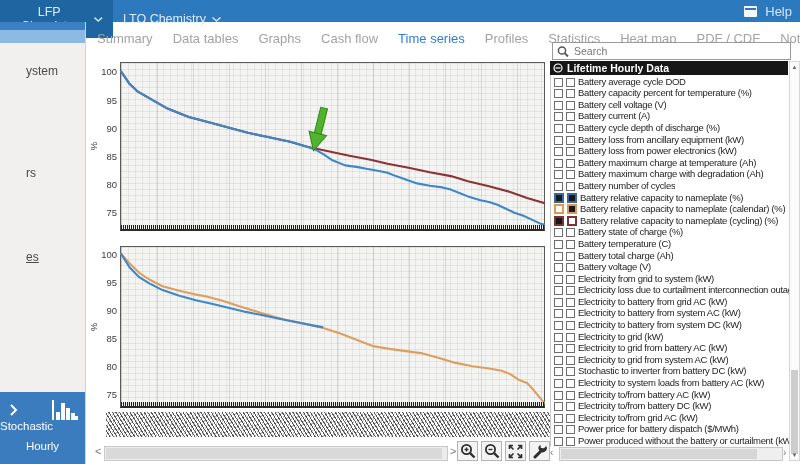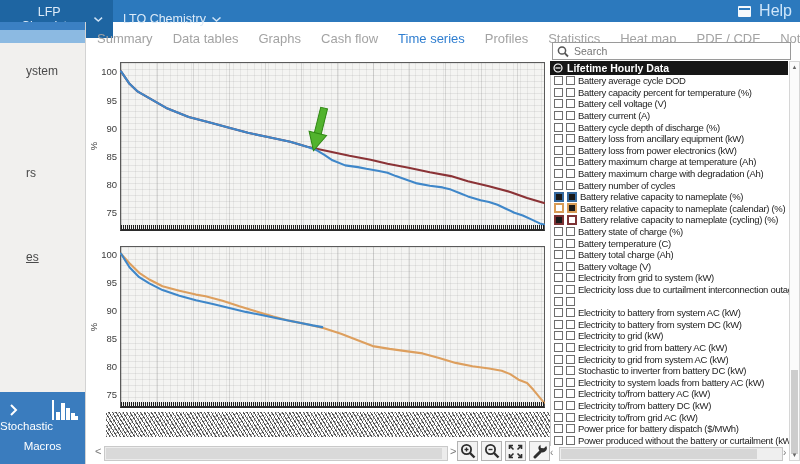--- a/index.html
+++ b/index.html
@@ -3,21 +3,21 @@
 <meta charset="utf-8">
 <style>
   html,body{margin:0;padding:0;}
   body{width:800px;height:464px;position:relative;overflow:hidden;background:#fff;
        font-family:"Liberation Sans",sans-serif;-webkit-font-smoothing:antialiased;}
   
   .titlebar{position:absolute;left:0;top:0;width:800px;height:22px;background:#2c79bd;color:#ddebf8;}
   .proj{position:absolute;top:0;height:22px;display:flex;align-items:center;gap:6px;
         padding:8px 10px;font-size:12.5px;cursor:default;text-align:center;}
   .proj.active{background:#1e65a2;}
-  .help{position:absolute;right:8px;top:0;height:22px;display:flex;align-items:center;gap:8px;font-size:16px;color:#cfe6fa;}
+  .help{position:absolute;right:8px;top:0;height:22px;display:flex;align-items:center;gap:8px;font-size:13px;color:#cfe6fa;}
   .bookicon{width:13px;height:11px;background:#f4f8fc;border-radius:1px;position:relative;}
   .bookicon:after{content:"";position:absolute;left:1px;right:1px;top:2px;height:2px;background:#2c79bd;}
   
   .sidebar{position:absolute;left:0;top:22px;width:85px;height:442px;background:#f1f0ee;}
   .sb-strip1{position:absolute;left:0;top:0;width:100%;height:8px;background:#3b80c3;}
   .sb-strip2{position:absolute;left:0;top:8px;width:100%;height:13px;background:#8cbae2;}
   .sb-label{position:absolute;left:2px;font-size:12px;color:#4a4a4a;white-space:nowrap;margin-left:24px;}
   .sb-footer{position:absolute;left:0;bottom:0;width:85px;height:72px;background:#3a7cbe;color:#fff;}
   .sb-chevron{position:absolute;left:10px;top:12px;}
   .sb-hist{position:absolute;right:6px;top:6px;}
@@ -54,21 +54,21 @@
         display:flex;align-items:center;justify-content:center;box-sizing:border-box;}
   
   .rpanel{position:absolute;left:549px;top:40px;width:251px;height:424px;font-size:9.5px;}
   .searchbox{position:absolute;left:3px;top:2px;width:237px;height:16px;border:1px solid #9a9a9a;
        display:flex;align-items:center;background:#fff;}
   .searchbox input{border:none;outline:none;flex:1;font-size:10.5px;font-family:inherit;color:#333;background:transparent;padding:0;}
   .vheader{position:absolute;left:1px;top:21px;width:238px;height:14px;background:#161616;color:#fff;
        display:flex;align-items:center;gap:4px;padding-left:3px;box-sizing:border-box;
        font-weight:bold;font-size:10.5px;}
   .vlist{position:absolute;left:1px;top:35px;width:238px;height:371px;overflow:hidden;border-left:1px solid #c9c9c9;}
-  .vrow{height:11.6px;display:flex;align-items:center;padding-left:3px;white-space:nowrap;}
+  .vrow{height:11.6px;display:flex;align-items:flex-end;padding-left:3px;white-space:nowrap;}
   .cb{width:7px;height:7px;border:1px solid #6e6e6e;background:#fff;margin-right:3px;flex:0 0 auto;}
   .cb.colored{width:6px;height:6px;border-width:2px;}
   .cb.on{background:#191919;}
   .vlabel{font-size:9.5px;letter-spacing:-0.3px;color:#1d1d1d;overflow:hidden;}
   .vscroll{position:absolute;left:240px;top:21px;width:11px;height:400px;background:#fbfbfb;border:1px solid #d6d6d6;box-sizing:border-box;}
   .vscroll .vthumb{position:absolute;left:1px;width:7px;top:308px;height:84px;background:#cdcdcd;}
   .vsarrow{position:absolute;left:0;width:100%;text-align:center;font-size:6px;color:#666;}
   .hscroll-r{position:absolute;left:10px;top:407px;width:222px;height:12px;background:#efefef;border:1px solid #c6c6c6;}
   .hscroll-r .thumb{position:absolute;left:1px;top:1px;bottom:1px;width:196px;background:#d6d6d6;}
   .rarrow{position:absolute;font-size:10px;color:#7a7a7a;top:407px;}
@@ -107,21 +107,21 @@
       </svg>
     <svg class="sb-hist" width="28" height="24" viewBox="0 0 28 24">
       <rect x="1" y="2" width="2" height="20" fill="#fff"></rect>
       <rect x="5" y="14" width="4" height="8" fill="#fff"></rect>
       <rect x="10" y="5" width="4" height="17" fill="#fff"></rect>
       <rect x="15" y="10" width="4" height="12" fill="#fff"></rect>
       <rect x="20" y="15" width="4" height="7" fill="#fff"></rect>
       <rect x="24" y="18" width="3" height="4" fill="#fff"></rect>
     </svg>
     <div class="sb-f1">Stochastic</div>
-    <div class="sb-f2">Macros</div>
+    <div class="sb-f2">Hourly</div>
   </div>
 </div>
 <div class="main-border"></div>
 
 <div class="tabs">
     <span class="tab">Summary</span>
     <span class="tab">Data tables</span>
     <span class="tab">Graphs</span>
     <span class="tab">Cash flow</span>
     <span class="tab active">Time series</span>
@@ -309,20 +309,21 @@
         <span class="vlabel">Electricity from grid to system (kW)</span>
       </div>
       <div class="vrow">
         <span class="cb"></span>
         <span class="cb"></span>
         <span class="vlabel">Electricity loss due to curtailment interconnection outage (kW)</span>
       </div>
       <div class="vrow">
         <span class="cb"></span>
         <span class="cb"></span>
+        <span class="vlabel">Electricity to battery from grid AC (kW)</span>
       </div>
       <div class="vrow">
         <span class="cb"></span>
         <span class="cb"></span>
         <span class="vlabel">Electricity to battery from system AC (kW)</span>
       </div>
       <div class="vrow">
         <span class="cb"></span>
         <span class="cb"></span>
         <span class="vlabel">Electricity to battery from system DC (kW)</span>

